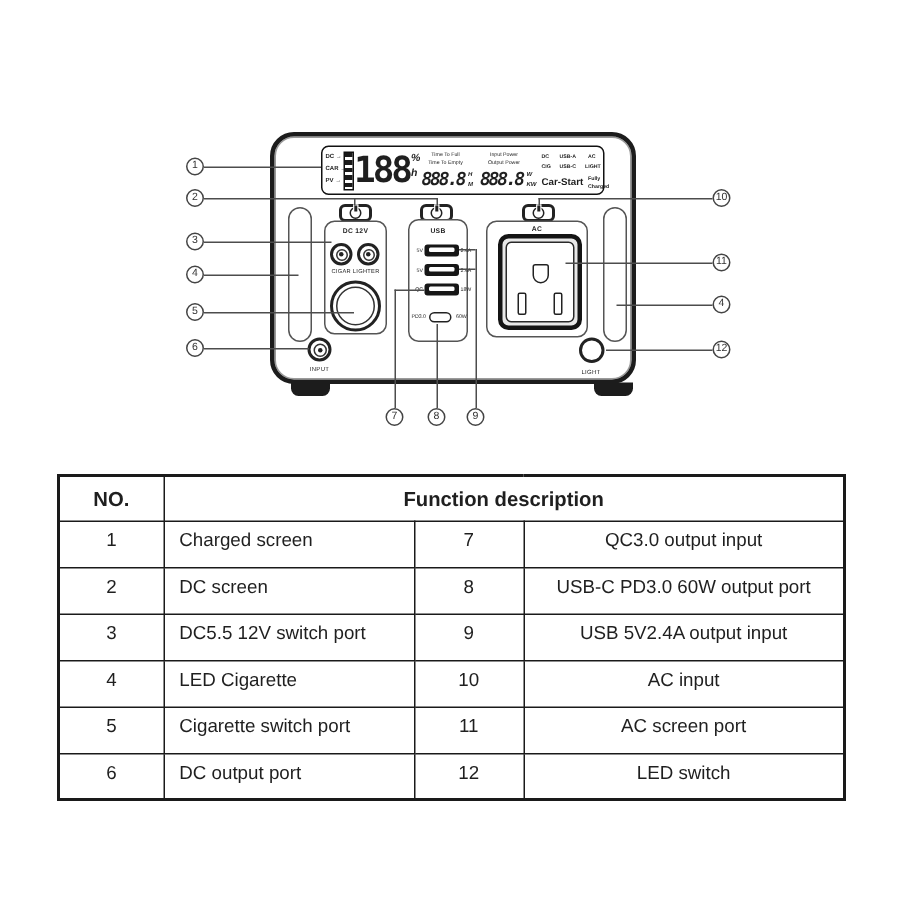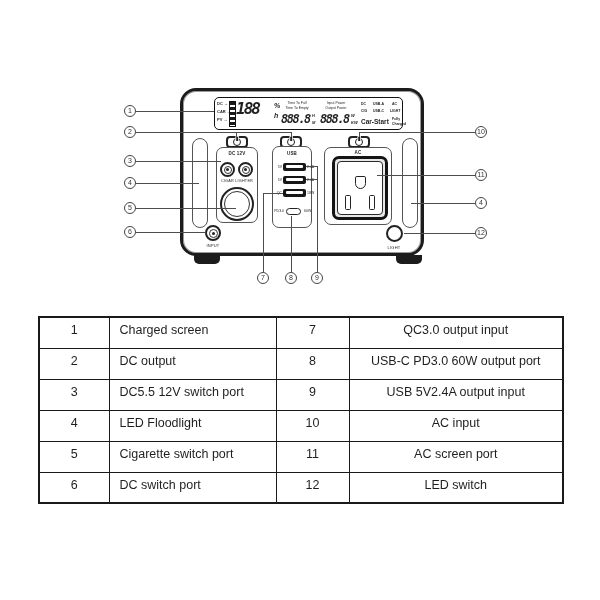--- a/index.html
+++ b/index.html
@@ -21,22 +21,22 @@
 
   
   .display {
     left:214px; top:97px; width:189px; height:33px;
     border:1.5px solid #111; border-radius:5px; background:#fff;
   }
   .display .abs { position:absolute; }
   .lcd-src { font-size:4px; line-height:1; white-space:nowrap; font-weight:bold; }
   .battery { left:14px; top:3px; width:7px; height:26px; border:1px solid #111;
     background: repeating-linear-gradient(to bottom,#1a1a1a 0 3px,#fff 3px 5px); }
-  .lcd-big { left:21px; top:1px; font-family:"DejaVu Sans Mono",monospace; font-weight:bold; font-style:italic;
-    font-size:16px; letter-spacing:-2px; line-height:1.2; }
+  .lcd-big { left:21px; top:1px; font-family:"DejaVu Sans Mono",monospace; font-weight:bold; 
+    font-size:24px; letter-spacing:-2px; line-height:1.2; }
   .lcd-sup { font-size:7px; font-weight:bold; font-style:italic; line-height:1; }
   .seg-label { font-size:3.5px; line-height:1.3; text-align:center; white-space:nowrap; }
   .lcd-mid { font-family:"DejaVu Sans Mono",monospace; font-weight:bold; font-style:italic;
     font-size:12px; letter-spacing:-1.5px; line-height:1; }
   .lcd-unit { font-size:4px; font-weight:bold; font-style:italic; line-height:1; }
   .stat { font-size:3.5px; line-height:1; white-space:nowrap; font-weight:bold; }
   .car-start { font-size:6.5px; font-weight:bold; white-space:nowrap; }
 
   
   .pwr-btn { position:absolute; width:22px; height:12px; border:2px solid #222; border-radius:4px; background:#fff; }
@@ -216,52 +216,56 @@
   <div class="callout" style="left:257px;top:272px;">7</div>
   <div class="callout" style="left:285px;top:272px;">8</div>
   <div class="callout" style="left:311px;top:272px;">9</div>
   <div class="callout" style="left:475px;top:126px;">10</div>
   <div class="callout" style="left:475px;top:169px;">11</div>
   <div class="callout" style="left:475px;top:197px;">4</div>
   <div class="callout" style="left:475px;top:227px;">12</div>
 
   <table class="func-table">
     <tbody>
+        <tr>
+      <th class="col-no">NO.</th>
+      <th colspan="3">Function description</th>
+    </tr>
     <tr>
       <td class="col-no">1</td>
       <td class="col-d1">Charged screen</td>
       <td class="col-no2">7</td>
       <td class="col-d2">QC3.0 output input</td>
     </tr>
     <tr>
       <td class="col-no">2</td>
-      <td class="col-d1">DC output</td>
+      <td class="col-d1">DC screen</td>
       <td class="col-no2">8</td>
       <td class="col-d2">USB-C PD3.0 60W output port</td>
     </tr>
     <tr>
       <td class="col-no">3</td>
       <td class="col-d1">DC5.5 12V switch port</td>
       <td class="col-no2">9</td>
       <td class="col-d2">USB 5V2.4A output input</td>
     </tr>
     <tr>
       <td class="col-no">4</td>
-      <td class="col-d1">LED Floodlight</td>
+      <td class="col-d1">LED Cigarette</td>
       <td class="col-no2">10</td>
       <td class="col-d2">AC input</td>
     </tr>
     <tr>
       <td class="col-no">5</td>
       <td class="col-d1">Cigarette switch port</td>
       <td class="col-no2">11</td>
       <td class="col-d2">AC screen port</td>
     </tr>
     <tr>
       <td class="col-no">6</td>
-      <td class="col-d1">DC switch port</td>
+      <td class="col-d1">DC output port</td>
       <td class="col-no2">12</td>
       <td class="col-d2">LED switch</td>
     </tr>
   </tbody>
     </table>
 
 </div>
 
 </body></html>

